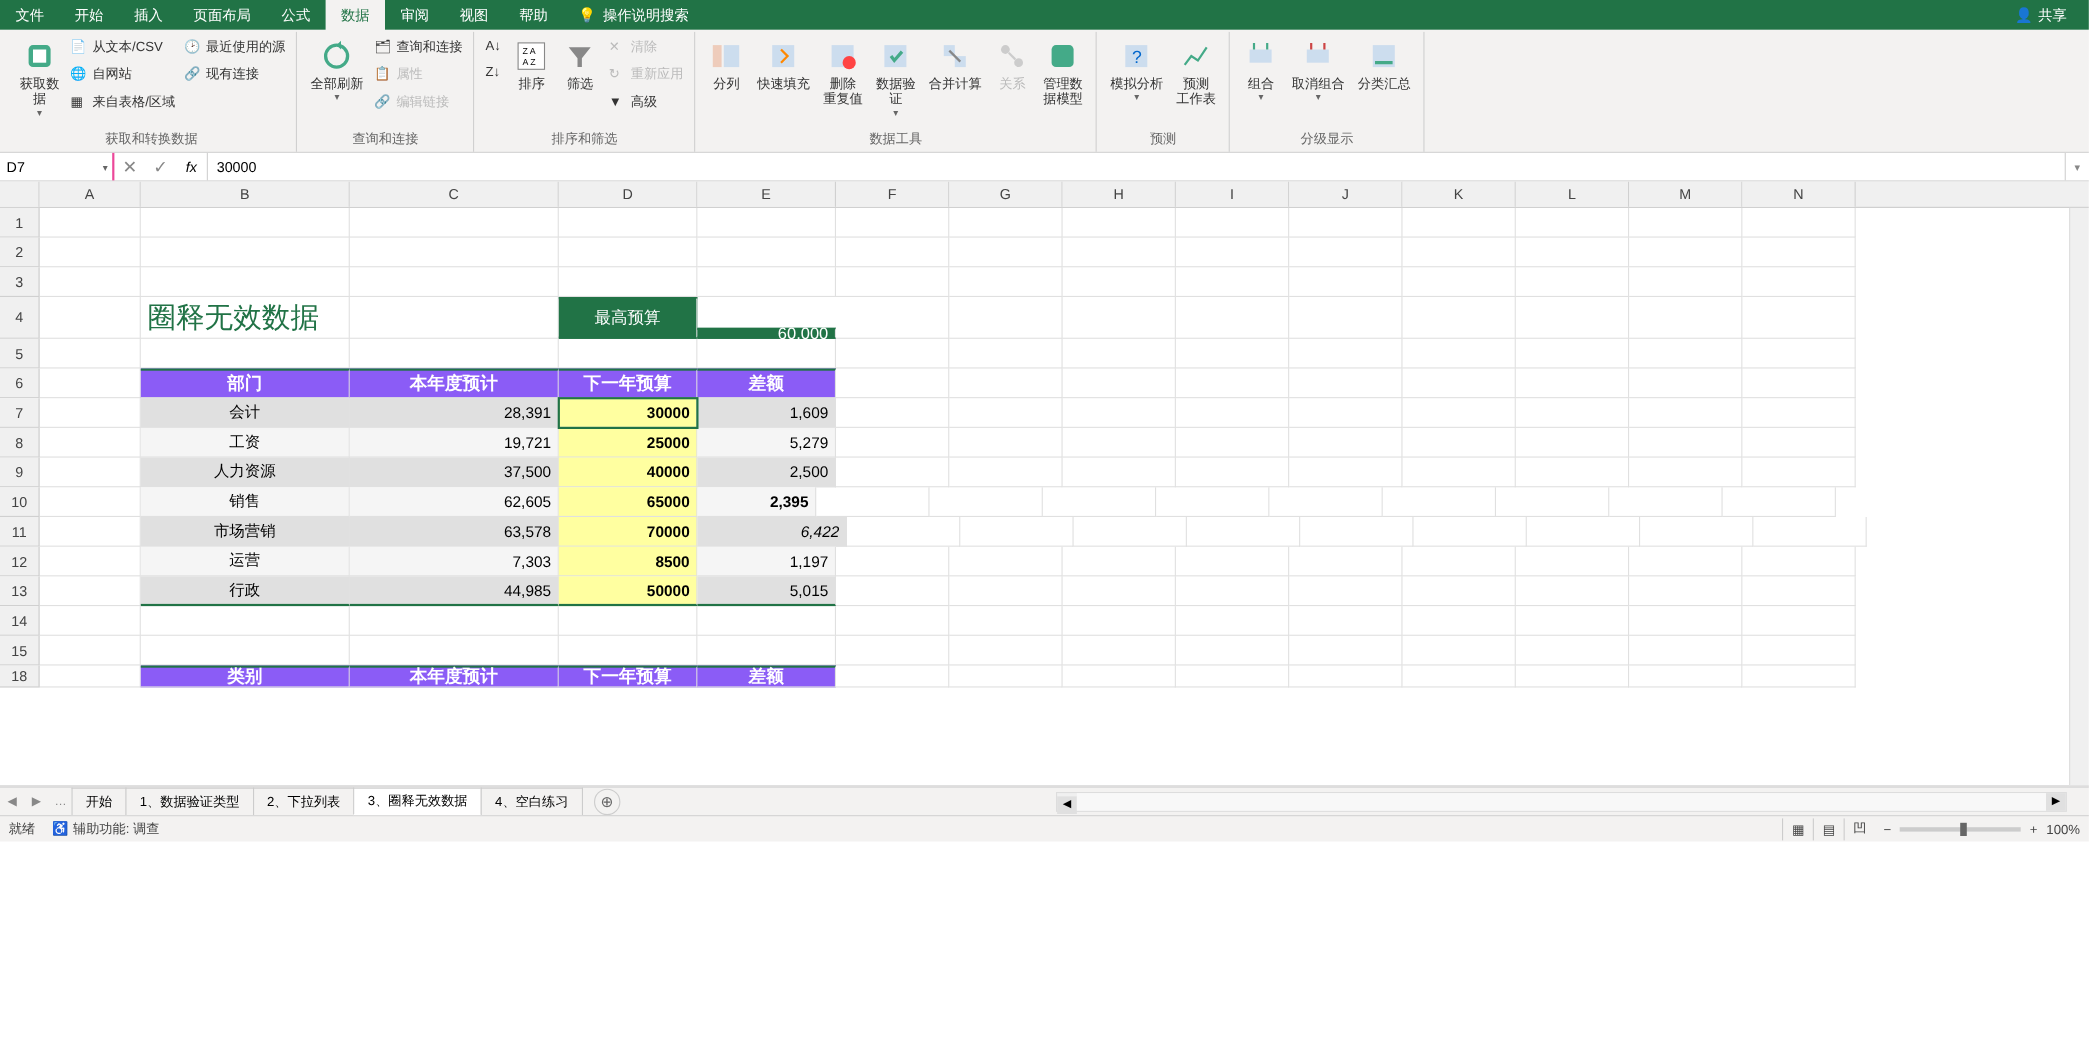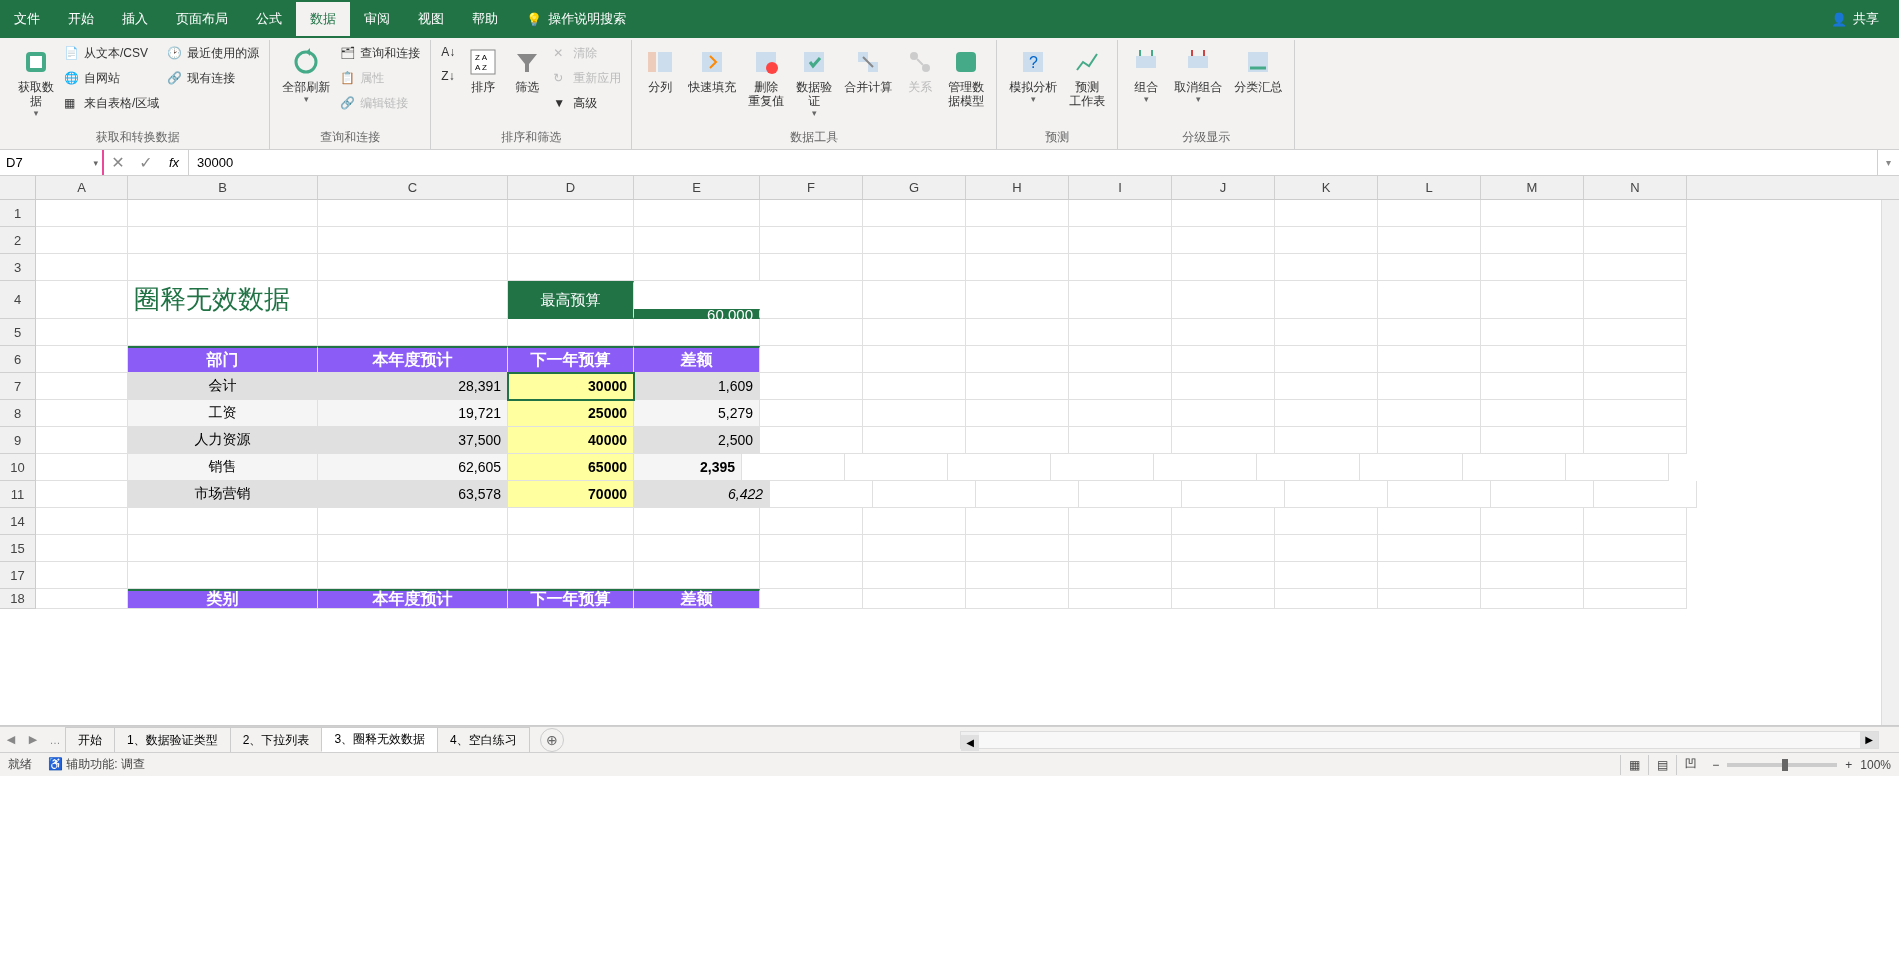--- a/index.html
+++ b/index.html
@@ -1,19 +1,19 @@
 <!DOCTYPE html>
 <html><head>
 <meta charset="utf-8">
 <style>
 * { box-sizing: border-box; margin: 0; padding: 0; font-family: "Microsoft YaHei", Arial, sans-serif; }
 body { background: #fff; width: 1899px; height: 957px; overflow: hidden; }
 
 
-.menu-bar { background: #217346; height: 38px; display: flex; align-items: center; color: #fff; font-size: 13px; position: relative; }
+.menu-bar { background: #217346; height: 27px; display: flex; align-items: center; color: #fff; font-size: 13px; position: relative; }
 .menu-item { padding: 0 14px; height: 34px; display: flex; align-items: center; cursor: pointer; }
 .menu-item.active { background: #f3f2f1; color: #217346; }
 .tell-me { display: flex; align-items: center; gap: 6px; }
 .share { position: absolute; right: 20px; display: flex; align-items: center; gap: 5px; font-size: 13px; }
 
 
 .ribbon { background: #f3f2f1; height: 112px; border-bottom: 1px solid #d0d0d0; display: flex; padding: 2px 6px 0 6px; }
 .ribbon-group { border-right: 1px solid #d0d0d0; padding: 4px 8px 0 8px; display: flex; flex-direction: column; justify-content: space-between; }
 .ribbon-group-controls { display: flex; gap: 4px; align-items: flex-start; }
 .ribbon-group-label { text-align: center; font-size: 12px; color: #666; padding: 3px 0; }
@@ -586,55 +586,72 @@
         <div class="cell" style="width: 103px;"></div>
         <div class="cell" style="width: 103px;"></div>
         <div class="cell" style="width: 103px;"></div>
         <div class="cell" style="width: 103px;"></div>
         <div class="cell" style="width: 103px;"></div>
         <div class="cell" style="width: 103px;"></div>
         <div class="cell" style="width: 103px;"></div>
         <div class="cell" style="width: 103px;"></div>
       </div>
       <div class="row">
+        <div class="row-header">12</div>
+        <div class="cell" style="width: 92px;"></div>
+        <div class="cell stripe-even c" style="width: 190px;">运营</div>
+        <div class="cell stripe-even r" style="width: 190px;">7,303</div>
+        <div class="cell stripe-even r budget-col" style="width: 126px;">8500</div>
+        <div class="cell stripe-even r" style="width: 126px;">1,197</div>
+        <div class="cell" style="width: 103px;"></div>
+        <div class="cell" style="width: 103px;"></div>
+        <div class="cell" style="width: 103px;"></div>
+        <div class="cell" style="width: 103px;"></div>
+        <div class="cell" style="width: 103px;"></div>
+        <div class="cell" style="width: 103px;"></div>
+        <div class="cell" style="width: 103px;"></div>
+        <div class="cell" style="width: 103px;"></div>
+        <div class="cell" style="width: 103px;"></div>
+      </div>
+      <div class="row">
+        <div class="row-header">13</div>
+        <div class="cell" style="width: 92px;"></div>
+        <div class="cell stripe-odd c tbl-bot-border" style="width: 190px;">行政</div>
+        <div class="cell stripe-odd r tbl-bot-border" style="width: 190px;">44,985</div>
+        <div class="cell stripe-odd r budget-col tbl-bot-border" style="width: 126px;">50000</div>
+        <div class="cell stripe-odd r tbl-bot-border" style="width: 126px;">5,015</div>
+        <div class="cell" style="width: 103px;"></div>
+        <div class="cell" style="width: 103px;"></div>
+        <div class="cell" style="width: 103px;"></div>
+        <div class="cell" style="width: 103px;"></div>
+        <div class="cell" style="width: 103px;"></div>
+        <div class="cell" style="width: 103px;"></div>
+        <div class="cell" style="width: 103px;"></div>
+        <div class="cell" style="width: 103px;"></div>
+        <div class="cell" style="width: 103px;"></div>
+      </div>
+      <div class="row">
         <div class="row-header">14</div>
         <div class="cell" style="width: 92px;"></div>
         <div class="cell" style="width: 190px;"></div>
         <div class="cell" style="width: 190px;"></div>
         <div class="cell" style="width: 126px;"></div>
         <div class="cell" style="width: 126px;"></div>
         <div class="cell" style="width: 103px;"></div>
         <div class="cell" style="width: 103px;"></div>
         <div class="cell" style="width: 103px;"></div>
         <div class="cell" style="width: 103px;"></div>
         <div class="cell" style="width: 103px;"></div>
         <div class="cell" style="width: 103px;"></div>
         <div class="cell" style="width: 103px;"></div>
         <div class="cell" style="width: 103px;"></div>
         <div class="cell" style="width: 103px;"></div>
       </div>
       <div class="row">
         <div class="row-header">15</div>
-        <div class="cell" style="width: 92px;"></div>
-        <div class="cell" style="width: 190px;"></div>
-        <div class="cell" style="width: 190px;"></div>
-        <div class="cell" style="width: 126px;"></div>
-        <div class="cell" style="width: 126px;"></div>
-        <div class="cell" style="width: 103px;"></div>
-        <div class="cell" style="width: 103px;"></div>
-        <div class="cell" style="width: 103px;"></div>
-        <div class="cell" style="width: 103px;"></div>
-        <div class="cell" style="width: 103px;"></div>
-        <div class="cell" style="width: 103px;"></div>
-        <div class="cell" style="width: 103px;"></div>
-        <div class="cell" style="width: 103px;"></div>
-        <div class="cell" style="width: 103px;"></div>
-      </div>
-      <div class="row">
-        <div class="row-header">17</div>
         <div class="cell" style="width: 92px;"></div>
         <div class="cell" style="width: 190px;"></div>
         <div class="cell" style="width: 190px;"></div>
         <div class="cell" style="width: 126px;"></div>
         <div class="cell" style="width: 126px;"></div>
         <div class="cell" style="width: 103px;"></div>
         <div class="cell" style="width: 103px;"></div>
         <div class="cell" style="width: 103px;"></div>
         <div class="cell" style="width: 103px;"></div>
         <div class="cell" style="width: 103px;"></div>

